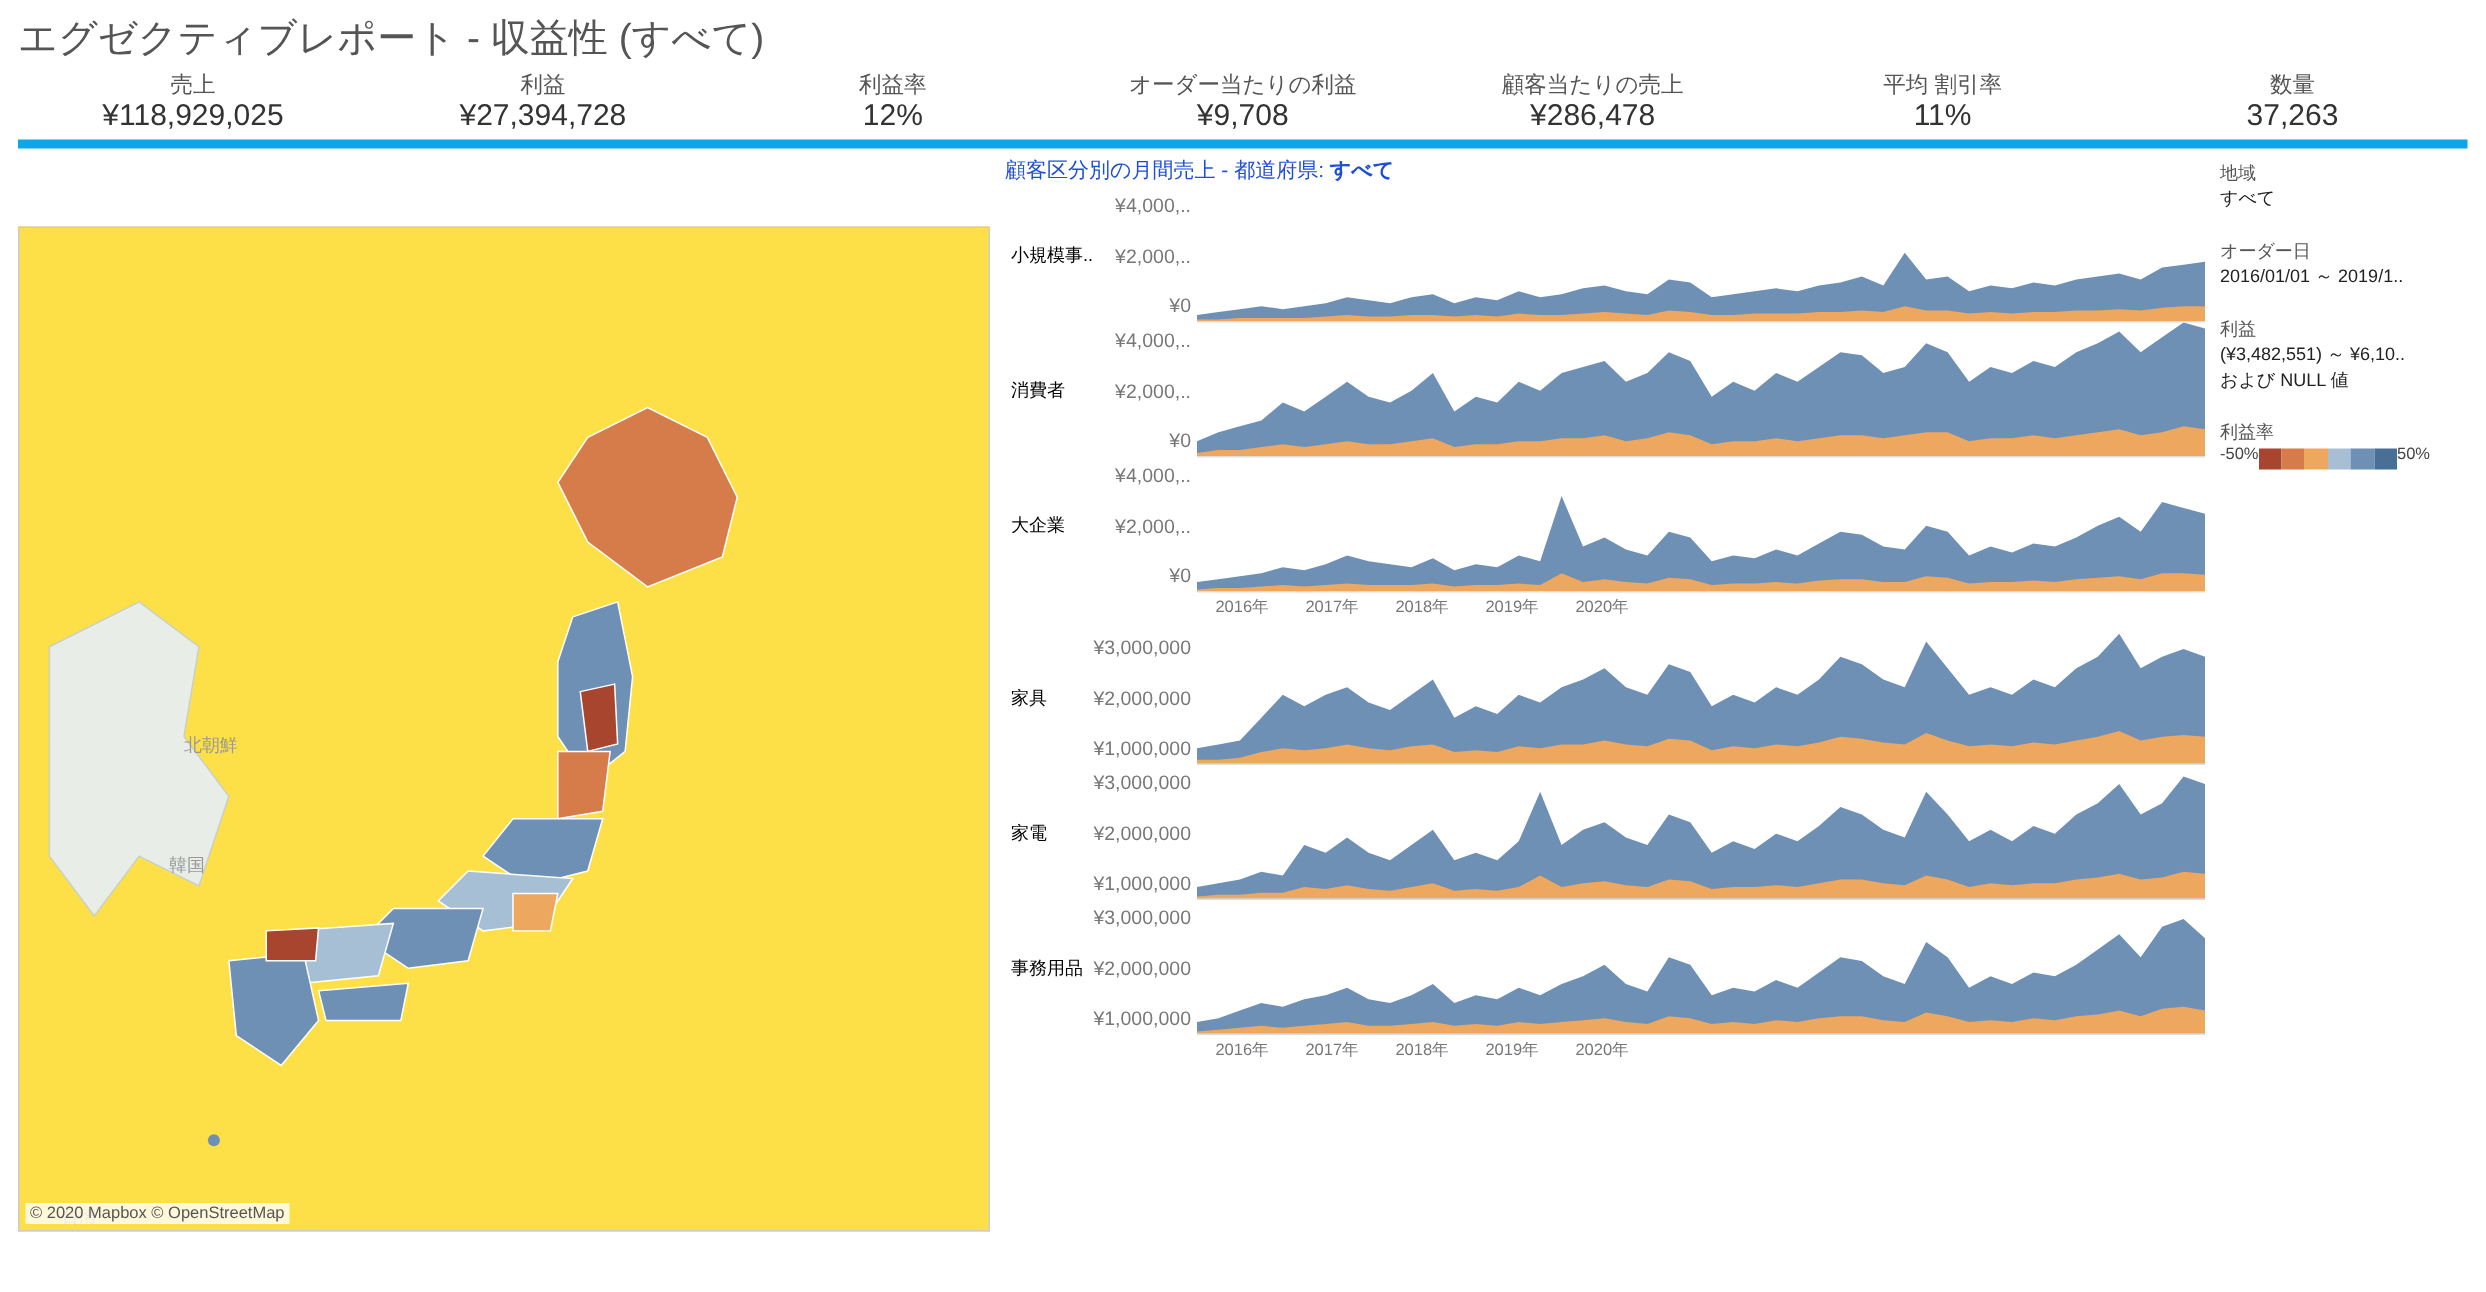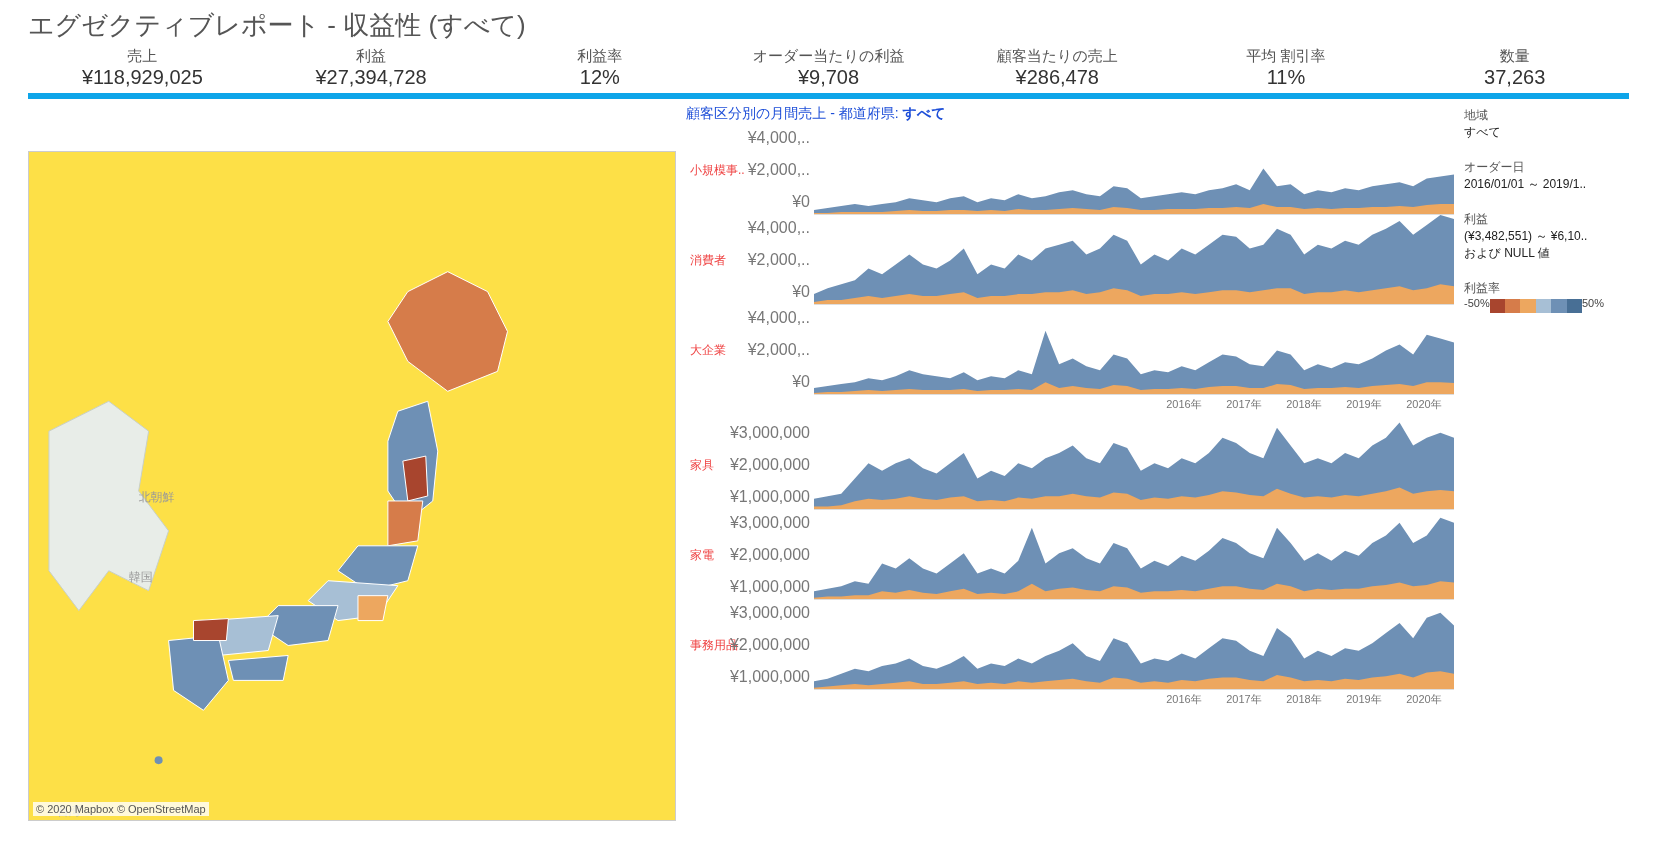--- a/index.html
+++ b/index.html
@@ -1,36 +1,36 @@
 <!DOCTYPE html>
 <html><head>
 <meta charset="utf-8">
 <style>
   * { box-sizing: border-box; margin: 0; padding: 0; }
   body { font-family: "Hiragino Sans", "Meiryo", sans-serif; background: #fff; color: #333; width: 1657px; }
-  .page { padding: 8px 28px; }
+  .page { padding: 8px 12px; }
   .title { font-size: 26px; font-weight: 400; color: #555; margin-bottom: 4px; }
   .kpis { display: flex; width: 100%; border-bottom: 6px solid #0ea5e9; padding-bottom: 4px; margin-bottom: 6px; }
   .kpi { flex: 1; text-align: center; }
   .kpi .label { font-size: 15px; color: #555; }
   .kpi .value { font-size: 20px; color: #333; }
   .main { display: flex; gap: 10px; }
   .map-area { width: 648px; height: 670px; background: #fde047; position: relative; border: 1px solid #ccc; overflow: hidden; margin-top: 46px; }
   .map-area svg { width: 100%; height: 100%; }
   .map-credit { position: absolute; left: 4px; bottom: 4px; background: rgba(255,255,255,0.8); font-size: 11px; color: #555; padding: 1px 3px; }
   .charts-col { flex: 1; display: flex; flex-direction: column; gap: 8px; }
   .chart-title { font-size: 14px; color: #1d4ed8; margin-bottom: 2px; }
   .chart-title .bold { font-weight: bold; }
   .chart-block { display: flex; flex-direction: column; }
   .facet-row { display: flex; align-items: stretch; height: 90px; }
-  .facet-label { width: 60px; display: flex; align-items: center; justify-content: flex-start; font-size: 12px; color: #ef4444; padding-left: 4px; text-align: center; }
-  .y-ticks { width: 68px; display: flex; flex-direction: column; justify-content: space-between; align-items: flex-end; font-size: 16px; color: #777; padding: 4px 4px 4px 0; }
+  .facet-label { width: 60px; display: flex; align-items: center; justify-content: flex-start; font-size: 12px; color: #000000; padding-left: 4px; text-align: center; }
+  .y-ticks { width: 68px; display: flex; flex-direction: column; justify-content: space-between; align-items: flex-end; font-size: 13px; color: #777; padding: 4px 4px 4px 0; }
   .plot { flex: 1; position: relative; border-bottom: 1px solid #ddd; }
   .plot svg { width: 100%; height: 100%; display: block; }
-  .x-axis { margin-left: 128px; display: flex; justify-content: flex-end; font-size: 11px; color: #777; padding-top: 2px; }
+  .x-axis { margin-left: 128px; display: flex; justify-content: flex-start; font-size: 11px; color: #777; padding-top: 2px; }
   .x-axis span { width: 60px; text-align: center; }
   .right-panel { width: 165px; font-size: 12px; color: #444; display: flex; flex-direction: column; gap: 18px; padding-top: 2px; }
   .filter .flabel { color: #555; }
   .filter .fval { color: #222; }
   .legend-bar { display: flex; height: 14px; width: 110px; margin: 2px 0; }
   .legend-bar div { flex: 1; }
   .legend-ends { display: flex; justify-content: space-between; width: 140px; font-size: 11px; }
 </style>
 </head>
 <body>

